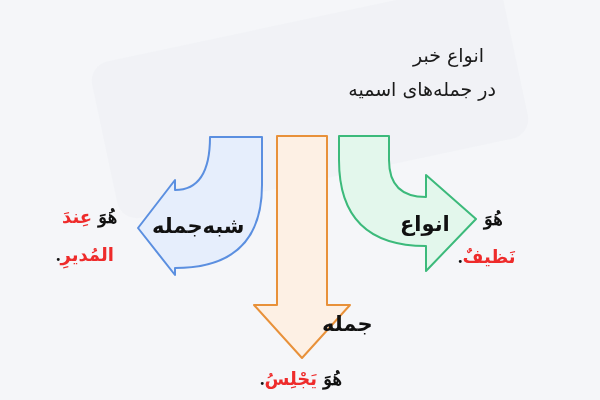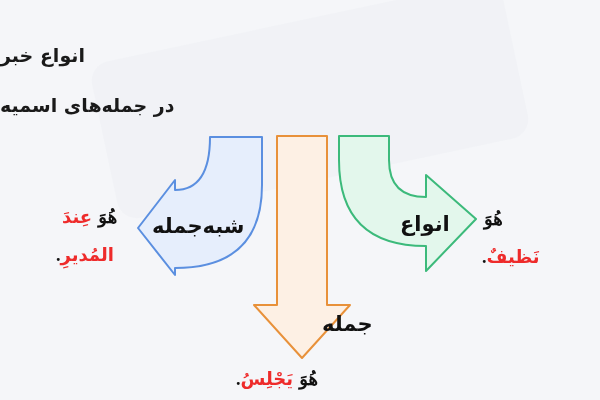--- a/index.html
+++ b/index.html
@@ -4,25 +4,25 @@
 <style>
   html, body { margin: 0; padding: 0; }
   body {
     width: 600px; height: 400px; overflow: hidden;
     background: #f5f6f9;
     font-family: "DejaVu Sans", sans-serif;
     position: relative;
   }
   .canvas { position: absolute; left: 0; top: 0; width: 600px; height: 400px; }
   .title {
-    position: absolute; left: 0; width: 484px; text-align: left;
-    font-weight: bold; font-size: 19px; color: #1a1a1a; direction: rtl;
+    position: absolute; left: 0; width: 484px; text-align: right;
+    font-weight: normal; font-size: 19px; color: #1a1a1a; direction: rtl;
   }
   .t1 { top: 44px; }
-  .t2 { top: 94px; }
+  .t2 { top: 78px; padding-left: 12px; }
   .label {
     position: absolute; font-size: 21px; color: #111; direction: rtl; font-weight: bold;
     white-space: nowrap;
   }
   .ex {
     position: absolute; font-size: 18px; direction: rtl; white-space: nowrap; font-weight: bold;
   }
   .black { color: #111; font-family: Liberation Serif, serif; }
   .red { color: #ee2b2b; text-align: center; }
 </style>
@@ -50,23 +50,23 @@
 <div class="label" style="left:400px; top:212px;">انواع</div>
 
 <div class="ex" style="left:62px; top:206px;">
   <span class="black">هُوَ</span>
   <span class="red">عِندَ</span>
 </div>
 <div class="ex" style="left:56px; top:244px;">
   <span class="red">المُديرِ</span><span class="black">.</span>
 </div>
 
-<div class="ex" style="left:236px; top:368px;">
+<div class="ex" style="left:260px; top:368px;">
   <span class="black">هُوَ</span>
   <span class="red">يَجْلِسُ</span><span class="black">.</span>
 </div>
 
 <div class="ex" style="left:484px; top:208px;">
   <span class="black">هُوَ</span>
 </div>
-<div class="ex" style="left:458px; top:246px;margin-left:24px;">
+<div class="ex" style="left:458px; top:246px;">
   <span class="red">نَظيفٌ</span><span class="black">.</span>
 </div>
 
 </body></html>

